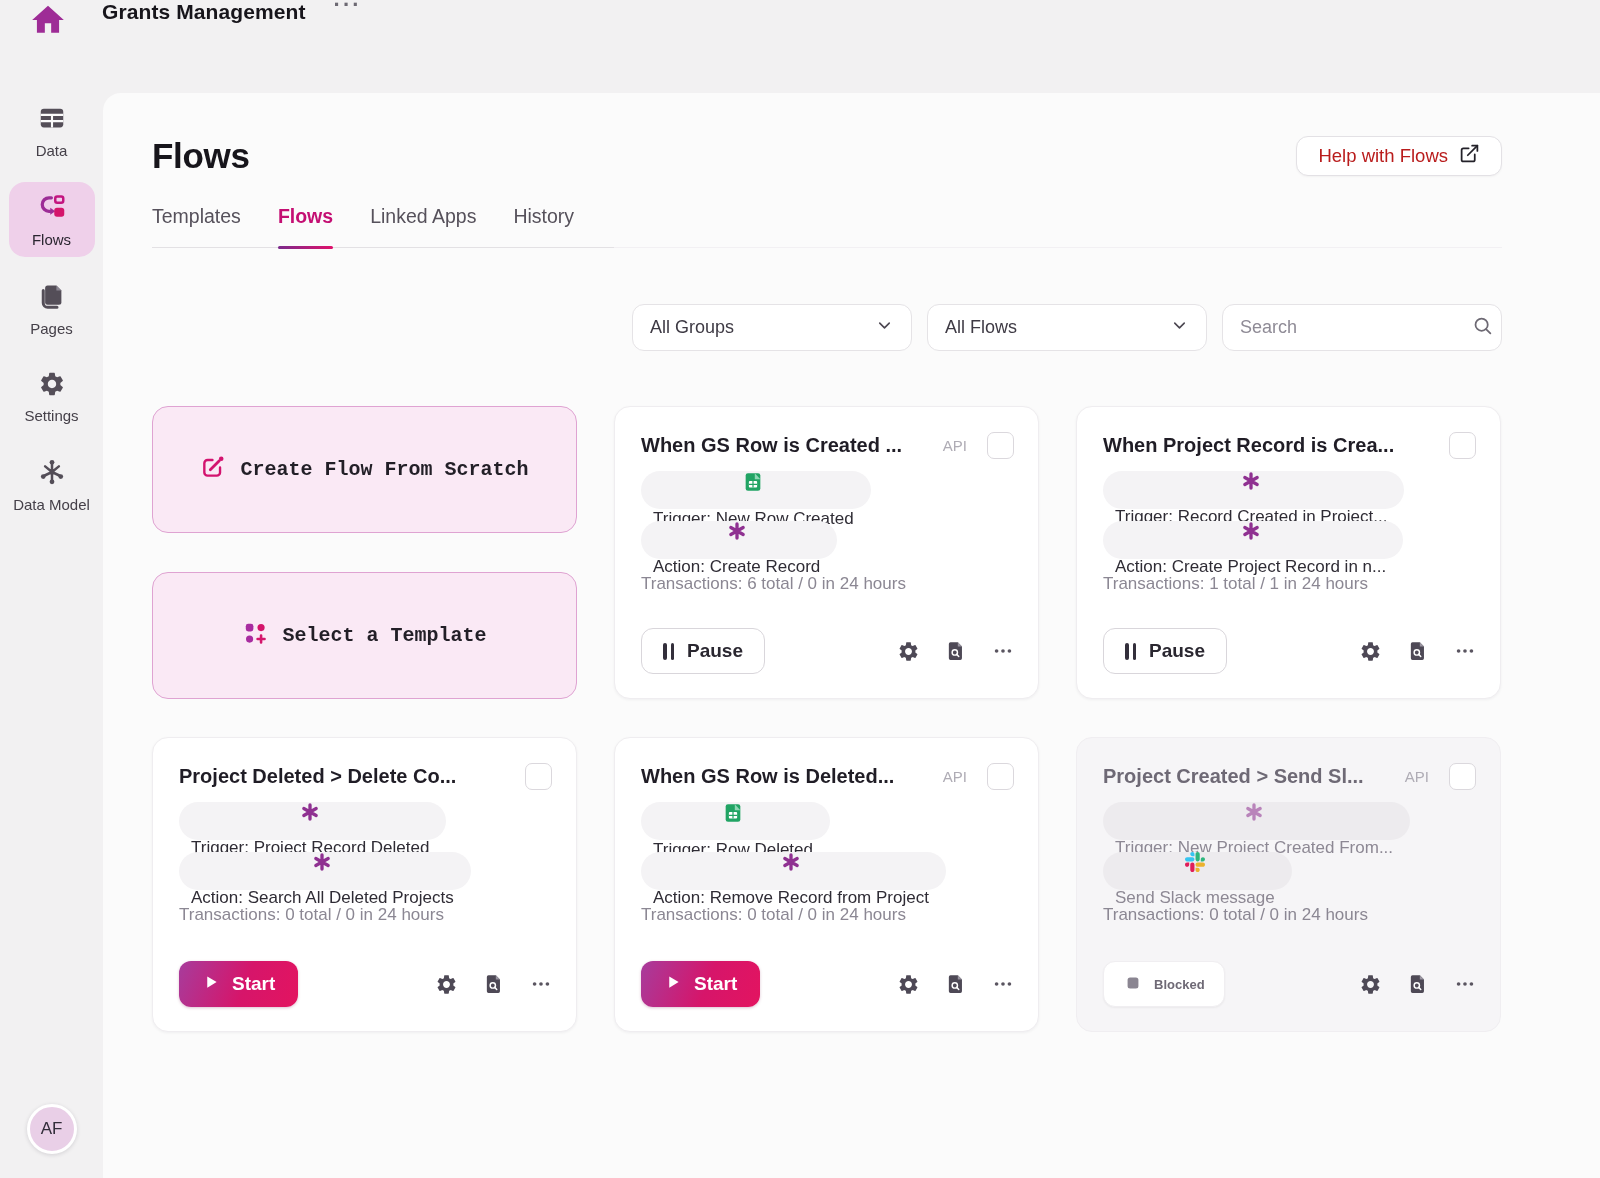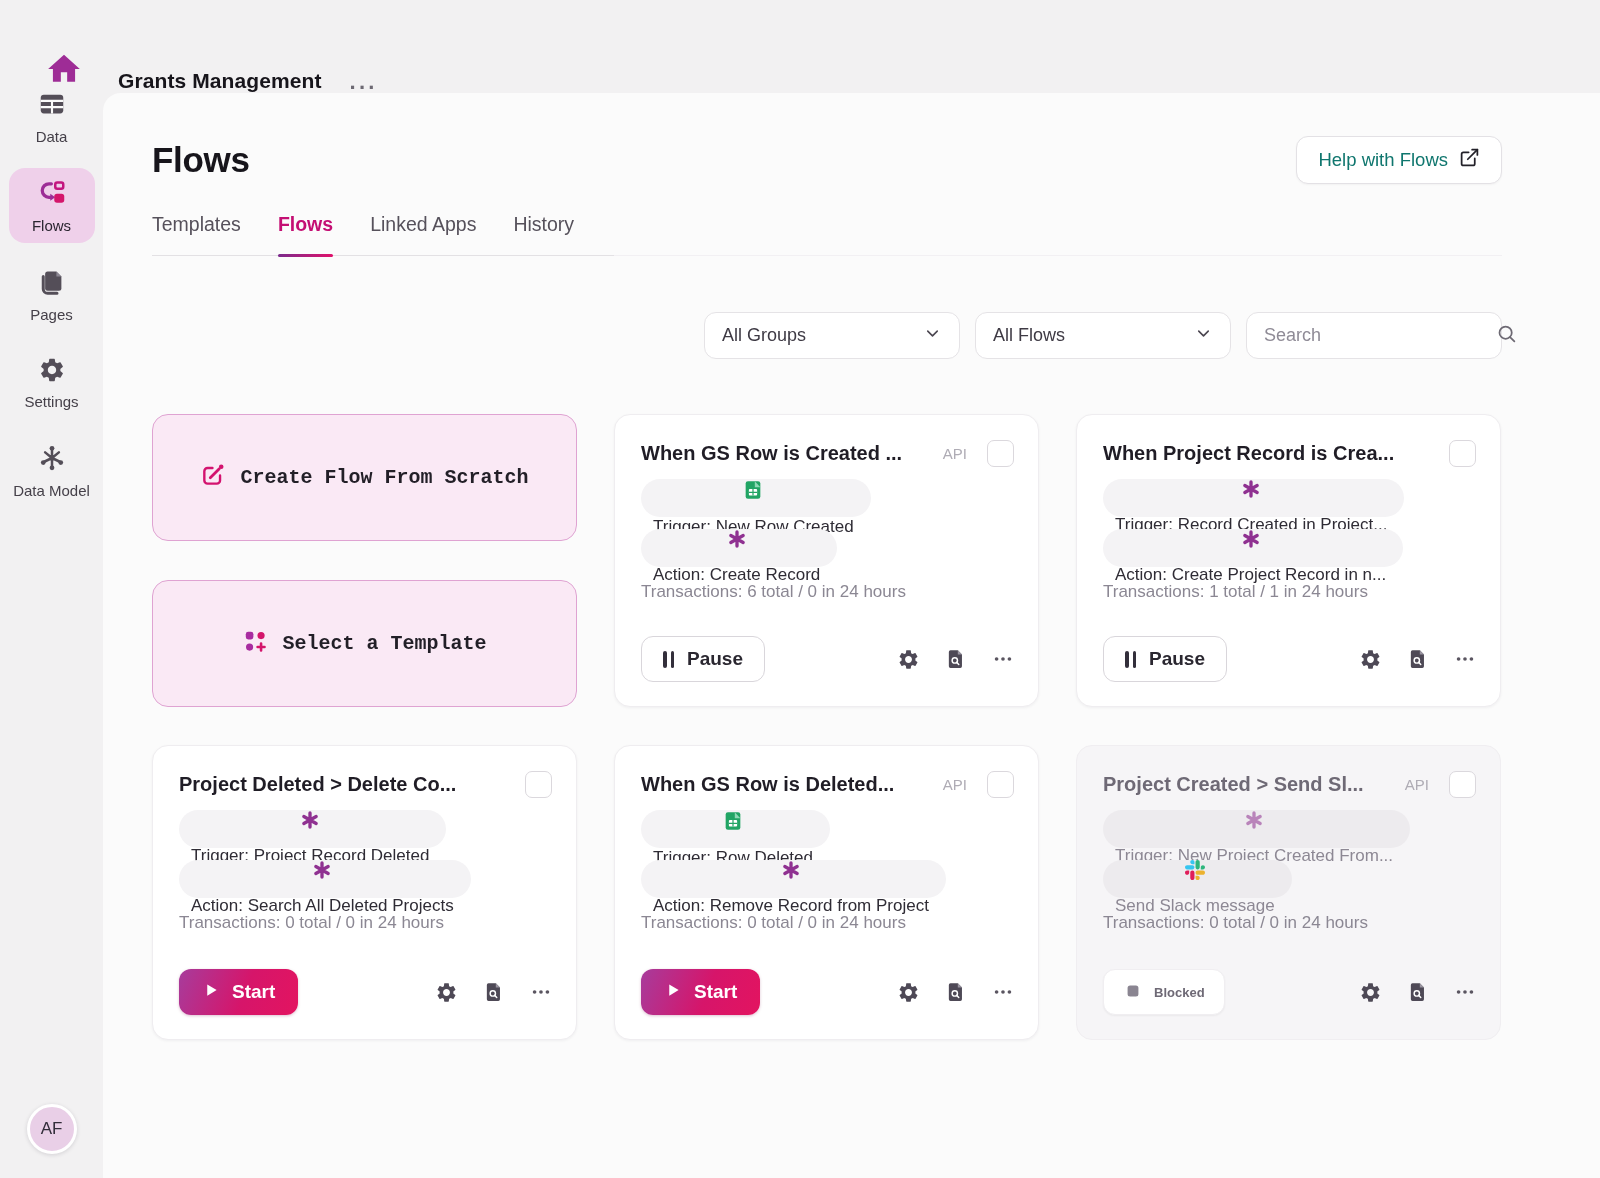--- a/index.html
+++ b/index.html
@@ -5,46 +5,46 @@
   * { margin:0; padding:0; box-sizing:border-box; }
   html,body { width:1600px; height:1178px; }
   body {
     font-family:"Liberation Sans", sans-serif;
     background:#F2F1F2;
     color:#1C1A21;
     position:relative;
     overflow:hidden;
   }
   
-  .topbar { position:absolute; top:0; left:16px; right:0; height:93px; display:flex; align-items:flex-end; }
+  .topbar { position:absolute; top:0; left:0; right:0; height:93px; display:flex; align-items:flex-start; }
   .home-btn { width:44px; height:44px; margin-left:26px; display:flex; align-items:center; justify-content:center; cursor:pointer; }
   .app-title { margin-left:32px; font-size:21px; font-weight:700; color:#17151b; letter-spacing:.1px; }
   .title-menu { margin-left:28px; font-size:22px; font-weight:700; color:#6d6973; letter-spacing:2px; cursor:pointer; line-height:10px; }
   
-  .sidebar { position:absolute; left:0; top:79px; bottom:0; width:103px; display:flex; flex-direction:column; align-items:center; }
+  .sidebar { position:absolute; left:0; top:93px; bottom:0; width:103px; display:flex; flex-direction:column; align-items:center; }
   .nav-item { width:86px; padding:10px 0 9px; margin-bottom:14px; display:flex; flex-direction:column; align-items:center; gap:5px; border-radius:16px; cursor:pointer; }
   .nav-item .nav-label { font-size:15px; color:#454049; line-height:17px; text-align:center; }
   .nav-item.active { background:#EFD0EA; }
   .nav-item.active .nav-label { color:#2a2530; }
   .sidebar-spacer { flex:1; }
   .avatar { width:50px; height:50px; border-radius:50%; background:#E9CFE7; border:3px solid #fff; box-shadow:0 1px 4px rgba(30,20,40,.15); display:flex; align-items:center; justify-content:center; font-size:17px; color:#322d3a; margin-bottom:24px; cursor:pointer; }
   
   .main { position:absolute; left:103px; top:93px; right:0; bottom:0; background:#FBFBFB; border-top-left-radius:18px; padding:43px 98px 0 49px; }
   .main-header { display:flex; align-items:center; justify-content:space-between; }
   .page-title { font-size:35px; font-weight:700; color:#17151b; letter-spacing:-.3px; }
-  .help-btn { height:48px; padding:0 21px; background:#fff; border:1px solid #E3E1E5; border-radius:12px; display:flex; align-items:center; gap:11px; font-size:18.5px; font-weight:500; color:#0f766e; box-shadow:0 1px 2px rgba(20,16,25,.04); cursor:pointer; }
+  .help-btn { height:40px; padding:0 21px; background:#fff; border:1px solid #E3E1E5; border-radius:12px; display:flex; align-items:center; gap:11px; font-size:18.5px; font-weight:500; color:#b91c1c; box-shadow:0 1px 2px rgba(20,16,25,.04); cursor:pointer; }
   
   .tabs-row { margin-top:29px; border-bottom:1px solid #F2F0F3; }
   .tabs { display:inline-flex; gap:37px; border-bottom:1px solid #E3E1E4; margin-bottom:-1px; padding-right:40px; }
   .tab { padding-bottom:19px; font-size:19.5px; color:#56515b; cursor:pointer; position:relative; }
   .tab.active { color:#C40F73; font-weight:700; }
   .tab.active::after { content:""; position:absolute; left:0; right:0; bottom:-2px; height:3.5px; border-radius:2px; background:linear-gradient(90deg,#7B2B8C,#E0116B); }
   
   .filters { margin-top:56px; display:flex; justify-content:flex-end; gap:15px; }
-  .select, .search { width:256px; height:47px; background:#fff; border:1px solid #E5E3E6; border-radius:12px; display:flex; align-items:center; padding:0 17px; }
+  .select, .search { width:280px; height:47px; background:#fff; border:1px solid #E5E3E6; border-radius:12px; display:flex; align-items:center; padding:0 17px; }
   .select { justify-content:space-between; cursor:pointer; font-size:18px; color:#3E3A44; }
   .search input { border:none; outline:none; flex:1; font-size:18px; font-family:"Liberation Sans",sans-serif; color:#3E3A44; background:transparent; }
   .search input::placeholder { color:#8F8B96; }
   
   .grid { margin-top:55px; display:grid; grid-template-columns:repeat(3,425px); grid-template-rows:293px 295px; column-gap:37px; row-gap:38px; }
   .template-col { display:flex; flex-direction:column; gap:39px;font-family:Liberation Mono, monospace; }
   .pink-card { flex:1; background:#FAE9F5; border:1px solid #DFA3D2; border-radius:16px; display:flex; align-items:center; justify-content:center; gap:14px; font-size:20px; font-weight:600; color:#221F27; cursor:pointer; }
   .flow-card { background:#fff; border:1px solid #EFEDF0; border-radius:16px; box-shadow:0 1px 3px rgba(25,22,30,.05); padding:25px 24px 24px 26px; display:flex; flex-direction:column; }
   .flow-card.blocked-card { background:#F6F5F7; border-color:#F0EEF1; box-shadow:none; }
   .card-head { display:flex; align-items:center; gap:20px; }

